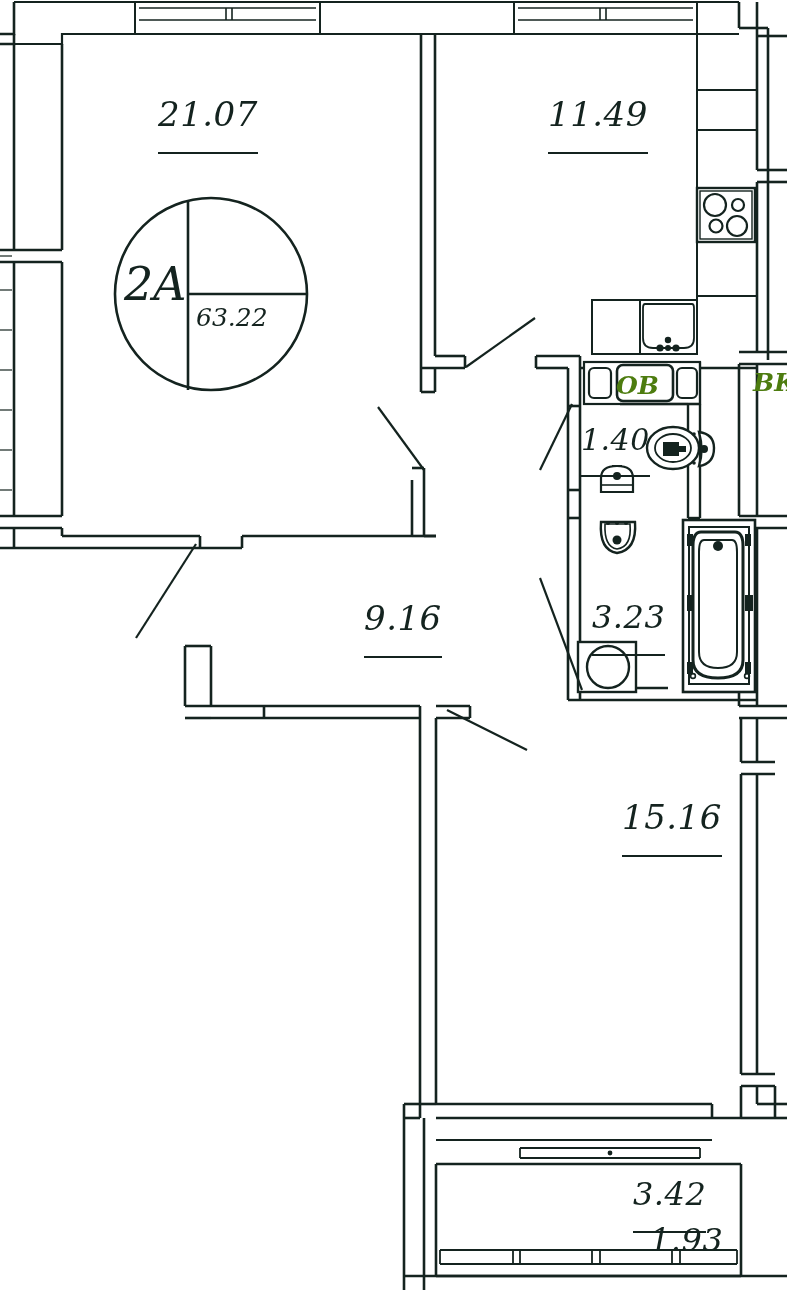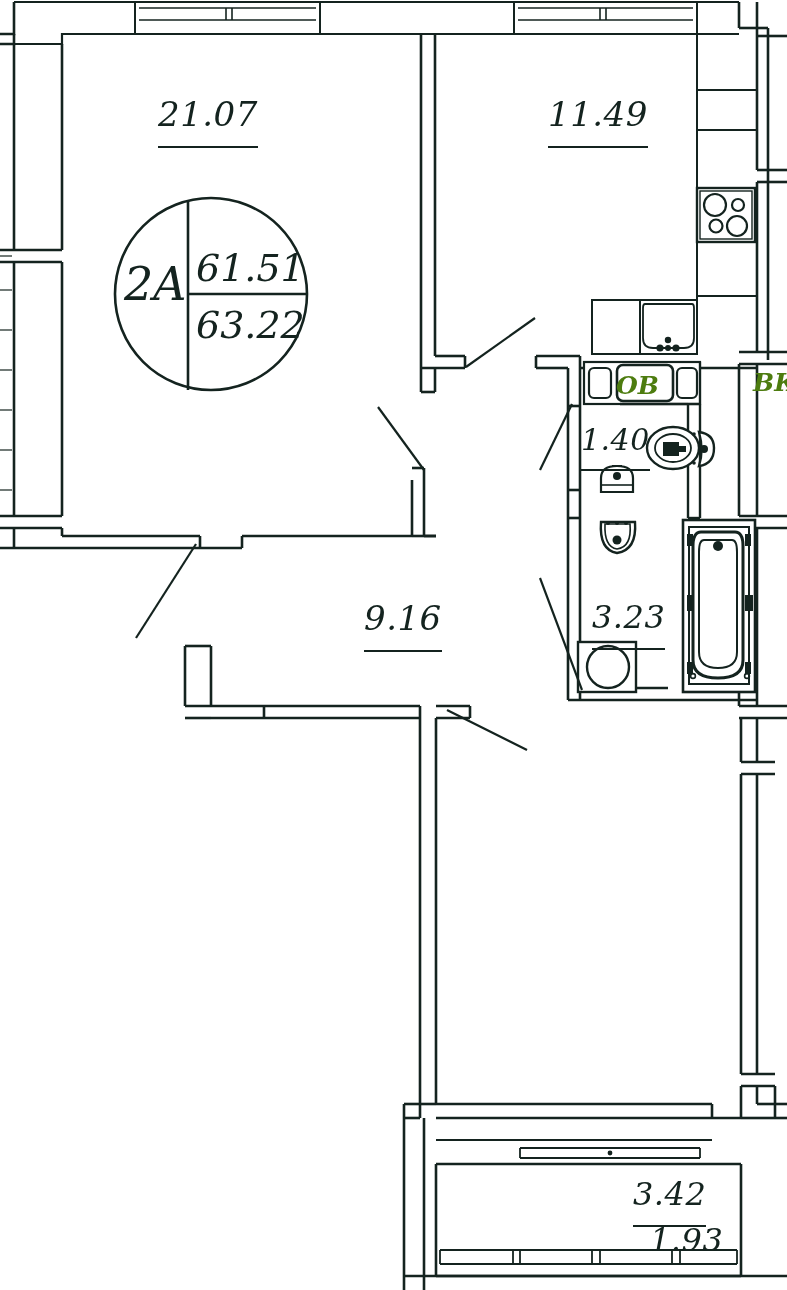--- a/index.html
+++ b/index.html
@@ -26,21 +26,21 @@
     position: absolute;
     font-family: "DejaVu Serif", serif;
     font-style: italic;
     font-weight: 400;
     color: #14231f;
     white-space: nowrap;
     letter-spacing: 0.5px;
   }
   .area-label.underlined {
     border-bottom: 2px solid #14231f;
-    padding-bottom: 12px;
+    padding-bottom: 18px;
   }
   .lbl-21 { left: 158px; top: 94px;  font-size: 34px; }
   .lbl-11 { left: 548px; top: 94px;  font-size: 34px; }
   .lbl-916 { left: 364px; top: 598px; font-size: 34px; }
   .lbl-1516 { left: 622px; top: 797px; font-size: 34px; }
   .lbl-140 { left: 581px; top: 422px; font-size: 30px; }
   .lbl-323 { left: 592px; top: 578px; font-size: 32px; margin-top: 20px; }
   .lbl-342 { left: 633px; top: 1175px; font-size: 32px; }
   .lbl-171 { left: 650px; top: 1221px; font-size: 32px; }
 
@@ -57,21 +57,21 @@
   .lbl-vk { left: 746px; top: 368px; margin-left: 7px; }
   .stamp-txt {
     position: absolute;
     font-family: "DejaVu Serif", serif;
     font-style: italic;
     color: #14231f;
     white-space: nowrap;
   }
   .stamp-rooms { left: 124px; top: 257px; font-size: 46px; font-style: italic; }
   .stamp-a1 { left: 196px; top: 246px; font-size: 38px; }
-  .stamp-a2 { left: 196px; top: 303px; font-size: 38px; }
+  .stamp-a2 { left: 196px; top: 303px; font-size: 25px; }
 </style>
 </head>
 <body>
 
 <div id="plan-root">
 
   <svg id="plan-svg" width="787" height="1290" viewBox="0 0 787 1290">
 
     <g fill="none" stroke="#14231f" stroke-width="2.6" stroke-linejoin="miter" stroke-linecap="butt">
 
@@ -364,32 +364,32 @@
 
     </g>
   </svg>
 
   <div class="area-label underlined lbl-21">21.07</div>
 
   <div class="area-label underlined lbl-11">11.49</div>
 
   <div class="area-label underlined lbl-916">9.16</div>
 
+  <div class="area-label underlined lbl-1516">15.16</div>
 
   <div class="area-label underlined lbl-140">1.40</div>
 
   <div class="area-label underlined lbl-323">3.23</div>
 
   <div class="area-label underlined lbl-342">3.42</div>
 
   <div class="area-label lbl-171">1.93</div>
 
   <div class="shaft-label lbl-ov">ОВ</div>
 
   <div class="shaft-label lbl-vk">ВК</div>
 
   <div class="stamp-txt stamp-rooms">2A</div>
 
-  <div class="stamp-txt stamp-a1">61.51</div>
 
   <div class="stamp-txt stamp-a2">63.22</div>
 
 </div>
 
 </body></html>

